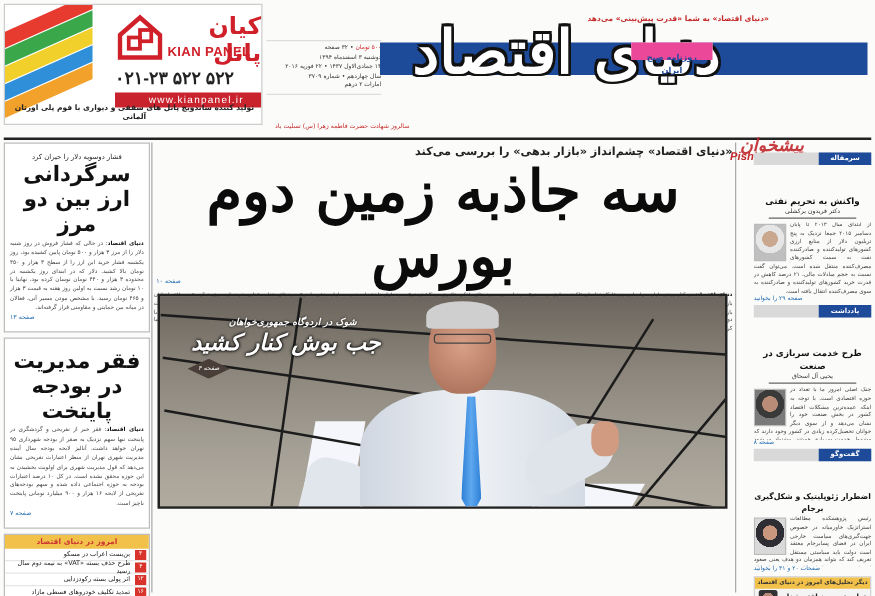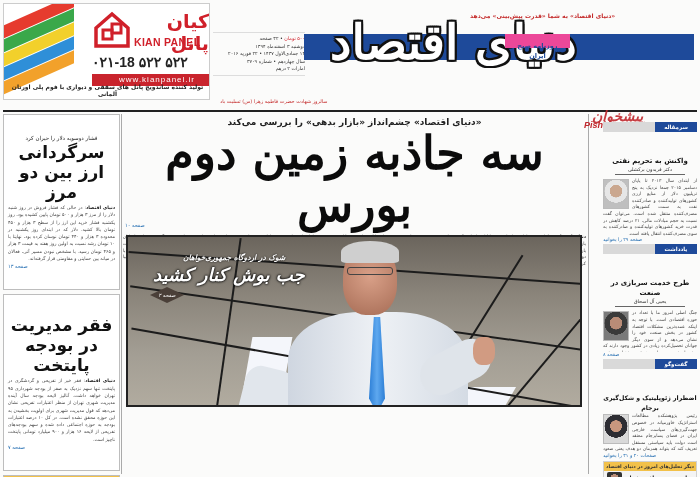--- a/index.html
+++ b/index.html
@@ -24,34 +24,34 @@
   .mast-band { position: absolute; left: 304px; top: 34px; width: 390px; height: 26px; background: #1e4a9a; }
   .mast-title { position: absolute; left: 330px; top: 10px; font-size: 48px; font-weight: bold; color: #fff; direction: rtl; line-height: 64px; letter-spacing: -1px;
     text-shadow: -2px -2px 0 #111, 2px -2px 0 #111, -2px 2px 0 #111, 2px 2px 0 #111, 0 2px 0 #111, 0 -2px 0 #111, 2px 0 0 #111, -2px 0 0 #111; font-family: "DejaVu Serif", serif; }
   .mast-sub { position: absolute; left: 505px; top: 34px; width: 65px; height: 12px; background: #fff; border: 7px solid #ec4899; color: #1e4a9a; font-size: 6.5px; font-weight: bold; text-align: center; line-height: 10px; direction: rtl; }
   .mast-motto { position: absolute; left: 470px; top: 12px; font-size: 6px; color: #c42a2a; direction: rtl; font-weight: bold; }
 
   .rule-top { position: absolute; left: 3px; top: 110px; width: 694px; height: 2px; background: #222; }
 
   
   .leftcol { position: absolute; left: 3px; top: 114px; width: 117px; }
-  .box { background: #fff; border: 1px solid #bdbdbd; padding: 20px 4px; direction: rtl; text-align: right; margin-bottom: 4px; }
+  .box { background: #fff; border: 1px solid #bdbdbd; padding: 8px 4px; direction: rtl; text-align: right; margin-bottom: 4px; }
   .box .kicker { font-size: 5.5px; text-align: center; color: #222; margin-bottom: 1px; }
   .box .headline { font-size: 17px; font-weight: bold; text-align: center; line-height: 20px; color: #111; }
   .box .body { font-size: 4.6px; line-height: 7.3px; color: #444; text-align: justify; margin-top: 2px; }
   .box .body b { color: #111; }
   .box .pageref { font-size: 5px; color: #1e6ab0; margin-top: 1px; text-align: left; }
   .today { background: #fff; border: 1px solid #bdbdbd; direction: rtl; }
   .today .t-head { background: #f2c14a; text-align: center; font-size: 6px; font-weight: bold; color: #c33; height: 11px; line-height: 11px; }
   .today .t-row { display: flex; align-items: center; height: 10px; border-bottom: 1px solid #e6e6e6; font-size: 5.2px; color: #222; padding-right: 2px; }
   .today .t-num { width: 9px; height: 8px; background: #d9342b; color: #fff; font-size: 4.8px; text-align: center; line-height: 8px; margin-left: 4px; }
 
   
   .center { position: absolute; left: 123px; top: 114px; width: 463px; }
-  .c-kicker { text-align: center; font-size: 9px; font-weight: bold; direction: rtl; color: #222; margin-top: 3px; }
+  .c-kicker { text-align: right; font-size: 9px; font-weight: bold; direction: rtl; color: #222; margin-top: 3px; }
   .c-headline { text-align: center; font-size: 46px; font-weight: bold; direction: rtl; line-height: 52px; letter-spacing: -1px; color: #0b0b0b; font-family: "DejaVu Serif", serif; }
   .c-cols { display: flex; direction: rtl; gap: 7px; margin-top: 3px; height: 36px; }
   .c-col { flex: 1; font-size: 4.5px; line-height: 6.8px; color: #444; text-align: justify; overflow: hidden; }
   .c-col b { color: #111; }
   .c-pageref { position: absolute; left: 2px; top: 108px; font-size: 5px; color: #1e6ab0; }
 
   .photo { position: absolute; left: 3px; top: 121px; width: 456px; height: 172px; border: 2px solid #222; overflow: hidden;
     background: linear-gradient(180deg, #6b655d 0%, #8b857b 35%, #a39e94 70%, #b1ab9f 100%); font-style: italic; }
   .ceiling-line { position: absolute; background: #1c1c1c; }
   .light { position: absolute; background: #f4f6fb; }
@@ -111,21 +111,21 @@
       <div class="stripe" style="top:50px;background:#2f8fd8"></div>
       <div class="stripe" style="top:64px;background:#f2a12b"></div>
     </div>
     <svg class="logo-house" viewBox="0 0 40 40">
       <path d="M4 18 L20 4 L36 18 L36 36 L4 36 Z" fill="none" stroke="#d0202a" stroke-width="3.5"></path>
       <rect x="11" y="20" width="9" height="9" fill="none" stroke="#d0202a" stroke-width="3"></rect>
       <rect x="20" y="14" width="9" height="9" fill="none" stroke="#d0202a" stroke-width="3"></rect>
     </svg>
     <div class="brand-fa">کیان پانل</div>
     <div class="brand-en">KIAN PANEL</div>
-    <div class="phone">۰۲۱-18 ۵۲۲ ۵۲۲</div>
+    <div class="phone">۰۲۱-۲۳ ۵۲۲ ۵۲۲</div>
     <div class="web">www.kianpanel.ir</div>
     <div class="tagline">تولید کننده ساندویچ پانل های سقفی و دیواری با فوم پلی اورتان آلمانی</div>
   </div>
 
   <div class="issue-info">
     <div><span class="price">۵۰۰ تومان</span> • <span>۳۲ صفحه</span></div>
     <div>دوشنبه ۳ اسفندماه ۱۳۹۴</div>
     <div>۱۳ جمادی‌الاول ۱۴۳۷ • ۲۲ فوریه ۲۰۱۶</div>
     <div>سال چهاردهم • شماره ۳۷۰۹</div>
     <div>امارات ۲ درهم</div>

